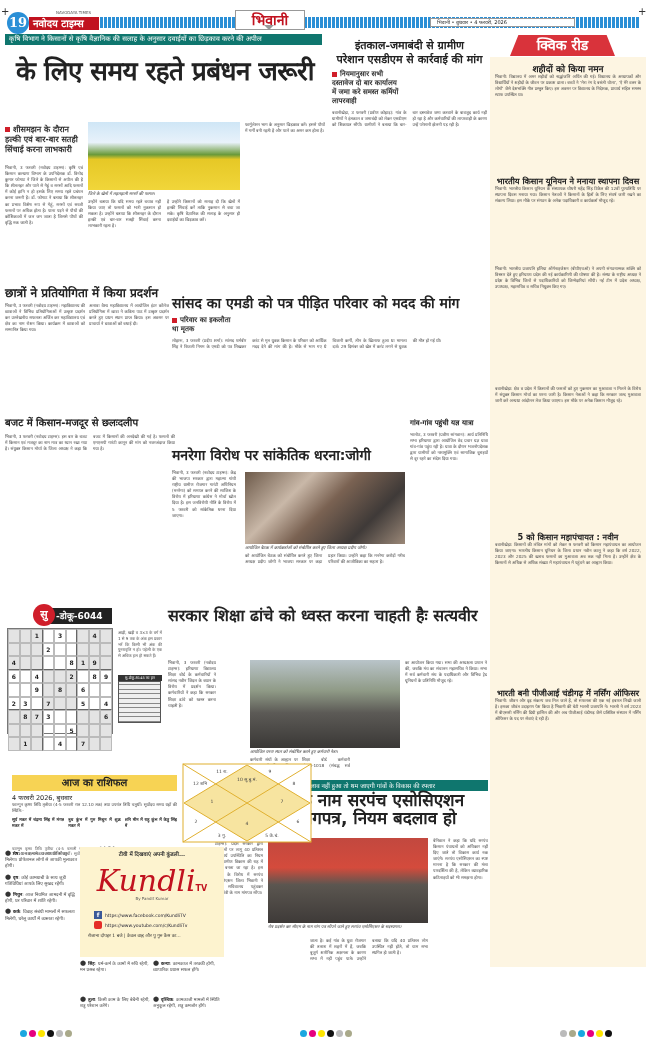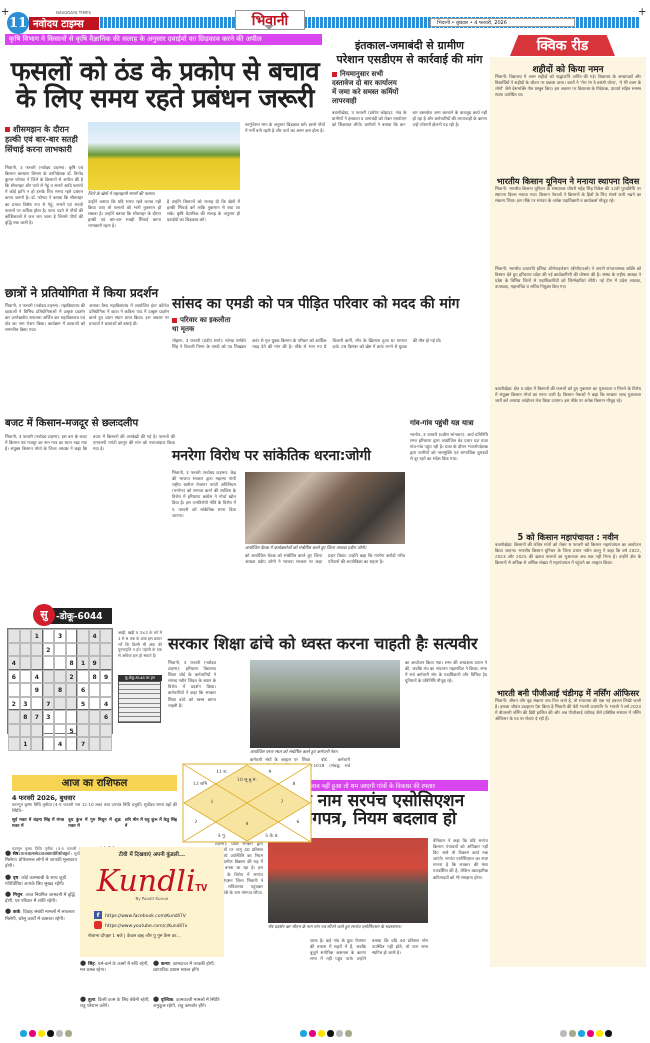--- a/index.html
+++ b/index.html
@@ -13,21 +13,21 @@
   .pgnum{left:7px;top:12px;width:22px;height:22px;border-radius:50%;background:#2a8fd6;color:#fff;font-weight:bold;font-size:13px;text-align:center;line-height:22px;font-family:"DejaVu Serif",serif}
   .brand{left:29px;top:17px;width:70px;height:13px;background:#c1121f;color:#fff;font-weight:bold;font-size:10px;line-height:13px;padding-left:4px;font-family:"DejaVu Sans",sans-serif}
   .brand-small{left:56px;top:10px;font-size:4px;color:#555}
   .stripe{left:100px;top:17px;width:540px;height:11px;background:repeating-linear-gradient(90deg,#2a8fd6 0 3px,#fff 3px 4px)}
   .city{left:235px;top:10px;width:70px;height:20px;background:#fff;border:1.5px solid #999;color:#c1121f;font-weight:bold;font-size:14px;text-align:center;line-height:18px}
   .city:after{content:"";position:absolute;left:28px;bottom:-6px;border:5px solid transparent;border-top-color:#999}
   .dateline{left:430px;top:18px;width:145px;height:9px;background:#fff;border:1px solid #999;font-size:5px;line-height:7px;padding-left:6px;color:#222}
   .crossmark{font-size:10px;color:#333}
 
   
-  .kicker-blue{background:#d946ef;color:#fff;font-size:7px;line-height:11px;padding-left:4px;white-space:nowrap;overflow:hidden}
+  .kicker-blue{background:#0f766e;color:#fff;font-size:7px;line-height:11px;padding-left:4px;white-space:nowrap;overflow:hidden}
   .h1{font-weight:bold;color:#222;font-family:"DejaVu Sans",sans-serif;line-height:1.05}
   .bullet-red:before{content:"";display:inline-block;width:5px;height:5px;background:#d01e2a;margin-right:3px;vertical-align:middle}
   .sub{font-size:8px;font-weight:bold;color:#333;line-height:10px}
 
   .photo-field{background:linear-gradient(#cfe6f6 0%,#e8f2fa 30%,#6a9a3a 48%,#e6c826 55%,#f1d63a 100%)}
   .photo-people{background:linear-gradient(135deg,#6d5a4a 0%,#c9b8a8 30%,#7a6252 50%,#3f3a38 75%,#9b8878 100%)}
   .photo-crowd{background:linear-gradient(180deg,#b9c4c9 0%,#8f9a86 35%,#5c5a56 60%,#3a3836 100%)}
   .photo-flags{background:linear-gradient(180deg,#c2483f 0%,#d44b3c 35%,#5b5650 55%,#3e3a38 100%)}
   .caption{font-size:4.2px;color:#333;font-style:italic;line-height:6px}
 
@@ -50,32 +50,31 @@
   .sign b{color:#222}
   .reg-dots{display:flex;gap:2px}
   .reg-dots span{width:7px;height:7px;border-radius:50%}
 </style>
 </head>
 <body>
 
 <div id="masthead" class="abs">
   <span class="abs crossmark" style="left:1px;top:6px">+</span>
   <span class="abs crossmark" style="left:638px;top:6px">+</span>
-  <div class="abs pgnum">11</div>
+  <div class="abs pgnum">19</div>
   <div class="abs brand-small">NAVODAYA TIMES</div>
   <div class="abs brand">नवोदय टाइम्स</div>
   <div class="abs stripe"></div>
   <div class="abs city">भिवानी</div>
   <div class="abs dateline">भिवानी • बुधवार • 4 फरवरी, 2026</div>
 </div>
 
 <div class="abs kicker-blue" style="left:5px;top:34px;width:317px">कृषि विभाग ने किसानों से कृषि वैज्ञानिक की सलाह के अनुसार दवाईयों का छिड़काव करने की अपील</div>
 
 <div class="abs" style="left:5px;top:58px;width:320px">
-  <div class="h1" style="font-size:26px;letter-spacing:-0.5px;text-align:center">फसलों को ठंड के प्रकोप से बचाव</div>
   <div class="h1" style="font-size:26px;letter-spacing:-0.5px;text-align:center">के लिए समय रहते प्रबंधन जरूरी</div>
 </div>
 <div class="abs sub bullet-red" style="left:5px;top:125px;width:78px">शीसमझन के दौरान हल्की एवं बार-बार सतही सिंचाई करना लाभकारी</div>
 <div class="abs body-text" style="left:5px;top:165px;width:78px;height:190px">भिवानी, 3 फरवरी (नवोदय टाइम्स): कृषि एवं किसान कल्याण विभाग के उपनिदेशक डॉ. विनोद कुमार फोगाट ने जिले के किसानों से अपील की है कि शीतलहर और पाले से गेहूं व सरसों आदि फसलों में कोई हानि न हो इसके लिए समय रहते प्रबंधन करना जरूरी है। डॉ. फोगाट ने बताया कि शीतलहर का प्रभाव विशेष रूप से गेहूं, सरसों एवं सब्जी फसलों पर अधिक होता है। पाला पड़ने से पौधों की कोशिकाओं में जल जम जाता है जिससे पौधों की वृद्धि रुक जाती है।</div>
 <div class="abs photo-field" style="left:88px;top:122px;width:152px;height:68px"></div>
 <div class="abs caption" style="left:88px;top:191px;width:152px">जिले के खेतों में लहलहाती सरसों की फसल।</div>
 <div class="abs body-text" style="left:88px;top:199px;width:73px;height:140px">उन्होंने बताया कि यदि समय रहते बचाव नहीं किया जाए तो फसलों को भारी नुकसान हो सकता है। उन्होंने बताया कि शीतलहर के दौरान हल्की एवं बार-बार सतही सिंचाई करना लाभकारी रहता है।</div>
 <div class="abs body-text" style="left:167px;top:199px;width:73px;height:140px">है उन्होंने किसानों को सलाह दी कि खेतों में हल्की सिंचाई करें ताकि नुकसान से बचा जा सके। कृषि वैज्ञानिक की सलाह के अनुसार ही दवाईयों का छिड़काव करें।</div>
 <div class="abs body-text" style="left:245px;top:122px;width:80px;height:230px">फार्मूलेशन भाग के अनुसार छिड़काव करें। इससे पौधों में गर्मी बनी रहती है और पाले का असर कम होता है।</div>
 
@@ -188,21 +187,21 @@
     <div>4</div>
     <div style="border-right: 1px solid rgb(102, 102, 102);"></div>
     <div class="shade">7</div>
     <div class="shade"></div>
     <div class="shade"></div>
   </div>
 <div class="abs body-text" style="left:118px;top:630px;width:44px;height:46px;font-size:4px;line-height:5.8px">आड़ी, खड़ी व 3×3 के वर्ग में 1 से 9 तक के अंक इस प्रकार भरें कि किसी भी अंक की पुनरावृत्ति न हो। पहेली के एक से अधिक हल हो सकते हैं।</div>
 <div class="abs" style="left:118px;top:675px;width:44px;height:6px;background:#333;color:#fff;font-size:3.6px;line-height:6px;text-align:center">सु-डोकू-8145 का हल</div>
 <div class="abs sol-grid"></div>
 
-<div class="abs h1" style="left:168px;top:636px;width:320px;font-size:16px">सरकार शिक्षा ढांचे को ध्वस्त करना चाहती हैः सत्यवीर</div>
+<div class="abs h1" style="left:168px;top:608px;width:320px;font-size:16px">सरकार शिक्षा ढांचे को ध्वस्त करना चाहती हैः सत्यवीर</div>
 <div class="abs body-text" style="left:168px;top:660px;width:48px;height:100px">भिवानी, 3 फरवरी (नवोदय टाइम्स): हरियाणा विद्यालय शिक्षा बोर्ड के कर्मचारियों ने सांसद नवीन जिंदल के बयान के विरोध में प्रदर्शन किया। कर्मचारियों ने कहा कि सरकार शिक्षा ढांचे को ध्वस्त करना चाहती है।</div>
 <div class="abs photo-crowd" style="left:250px;top:660px;width:150px;height:88px"></div>
 <div class="abs caption" style="left:250px;top:749px;width:150px">आयोजित धरना स्थल को संबोधित करते हुए कर्मचारी नेता।</div>
 <div class="abs body-text" style="left:250px;top:757px;width:100px;height:14px;column-count:2;column-gap:4px">कर्मचारी संघों के आह्वान पर मंगलवार को हरियाणा विद्यालय शिक्षा बोर्ड कर्मचारी संगठन-1018 (संबद्ध सर्व कर्मचारी संघ) की एक आम सभा आयोजित की गई।</div>
 <div class="abs body-text" style="left:405px;top:660px;width:82px;height:110px">का आयोजन किया गया। सभा की अध्यक्षता प्रधान ने की, जबकि मंच का संचालन महासचिव ने किया। सभा में सर्व कर्मचारी संघ के पदाधिकारी और विभिन्न ट्रेड यूनियनों के प्रतिनिधि मौजूद रहे।</div>
 
 <div class="abs kicker-blue" style="left:215px;top:780px;width:273px;font-size:6.2px">40 प्रतिशत हाजिरी के नियम में जल्द बदलाव नहीं हुआ तो थम जाएगी गांवों के विकास की रफ्तार</div>
 <div class="abs" style="left:215px;top:792px;width:273px">
   <div class="h1" style="font-size:17px;text-align:center">मुख्यमंत्री के नाम सरपंच एसोसिएशन</div>
   <div class="h1" style="font-size:17px;text-align:center">ने सौंपा मांगपत्र, नियम बदलाव हो</div>
@@ -223,21 +222,21 @@
       <div class="body-text" style="height: 120px;">भिवानी: भारतीय प्रजापति हलिया ऑर्गनाइजेशन (बीपीएचओ) ने अपनी संगठनात्मक शक्ति को विस्तार देते हुए हरियाणा प्रदेश की नई कार्यकारिणी की घोषणा की है। संस्था के राष्ट्रीय अध्यक्ष ने प्रदेश के विभिन्न जिलों से पदाधिकारियों को जिम्मेदारियां सौंपी। नई टीम में प्रदेश अध्यक्ष, उपाध्यक्ष, महासचिव व सचिव नियुक्त किए गए।</div>
       <div class="body-text" style="height: 140px;">बवानीखेड़ा: क्षेत्र व प्रदेश में किसानों की फसलों को हुए नुकसान का मुआवजा न मिलने के विरोध में संयुक्त किसान मोर्चा का धरना जारी है। किसान नेताओं ने कहा कि सरकार जल्द मुआवजा जारी करे अन्यथा आंदोलन तेज किया जाएगा। इस मौके पर अनेक किसान मौजूद रहे।</div>
       <div class="rc-head" style="margin-top: 6px;">5 को किसान महापंचायत : नवीन</div>
       <div class="body-text" style="height: 140px;">बवानीखेड़ा: किसानों की लंबित मांगों को लेकर 9 फरवरी को किसान महापंचायत का आयोजन किया जाएगा। भारतीय किसान यूनियन के जिला प्रधान नवीन कालू ने कहा कि वर्ष 2022, 2023 और 2025 की खराब फसलों का मुआवजा अब तक नहीं मिला है। उन्होंने क्षेत्र के किसानों से अधिक से अधिक संख्या में महापंचायत में पहुंचने का आह्वान किया।</div>
       <div class="rc-head" style="margin-top: 6px;">भारती बनी पीजीआई चंडीगढ़ में नर्सिंग ऑफिसर</div>
       <div class="body-text" style="height: 140px;">भिवानी: जीवन और दृढ़ संकल्प जब मिल जाते हैं, तो सफलता की एक नई इबारत लिखी जाती है। इसका जीवंत उदाहरण पेश किया है भिवानी की बेटी भारती प्रजापति ने। भारती ने वर्ष 2023 में बीएससी नर्सिंग की डिग्री हासिल की और अब पीजीआई चंडीगढ़ जैसे प्रतिष्ठित संस्थान में नर्सिंग ऑफिसर के पद पर सेवाएं दे रही हैं।</div>
     </div>
 </div>
 
 <div class="abs rashi-head">आज का राशिफल</div>
-<div class="abs" style="left:12px;top:793px;font-size:6.5px;font-weight:bold;color:#222">4 फरवरी 2026, बुधवार</div>
+<div class="abs" style="left:12px;top:793px;font-size:6.5px;font-weight:normal;color:#222">4 फरवरी 2026, बुधवार</div>
 <div class="abs body-text" style="left:12px;top:802px;width:165px;height:13px">फाल्गुन कृष्ण तिथि तृतीया (4-5 फरवरी रात 12.10 तक) तथा उपरांत तिथि चतुर्थी। सूर्योदय समय ग्रहों की स्थिति:-</div>
 <div class="abs" style="left:12px;top:817px;width:165px;display:flex;gap:4px">
   <div class="body-text" style="flex:1;font-weight:bold;color:#222">सूर्य मकर में चंद्रमा सिंह में मंगल मकर में</div>
   <div class="body-text" style="flex:1;font-weight:bold;color:#222">बुध कुंभ में गुरु मिथुन में शुक्र मकर में</div>
   <div class="body-text" style="flex:1;font-weight:bold;color:#222">शनि मीन में राहु कुंभ में केतु सिंह में</div>
 </div>
 <svg class="abs kundli" viewBox="0 0 130 80">
   <rect x="1" y="1" width="128" height="78" fill="#fff" stroke="#e0b030" stroke-width="1"></rect>
   <polygon points="65,2 128,40 65,78 2,40" fill="#f7e4a0" stroke="#e0b030"></polygon>
   <line x1="1" y1="1" x2="129" y2="79" stroke="#e0b030"></line>

